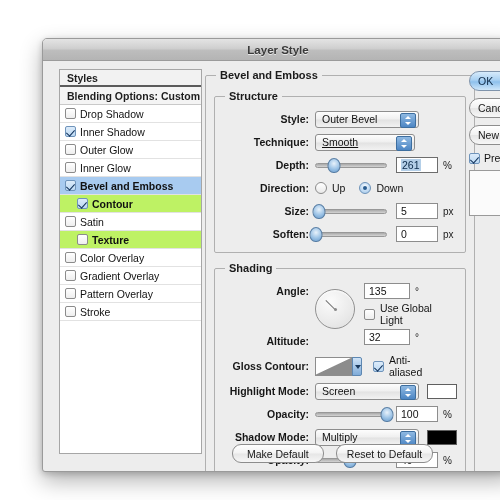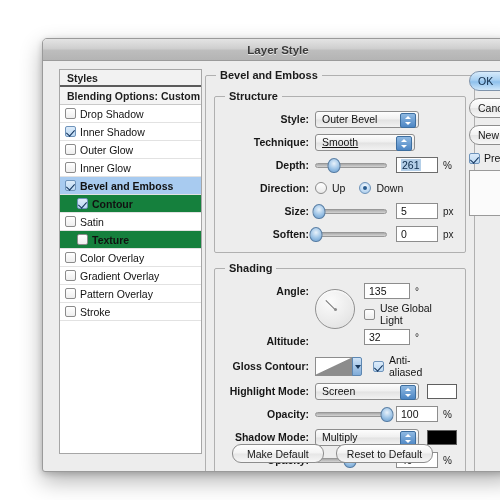--- a/index.html
+++ b/index.html
@@ -64,21 +64,21 @@
     font-size: 10.5px; font-weight: bold; color: #1d1d1d;
     box-sizing: border-box;
   }
   .eff-row {
     height: 18px; display: flex; align-items: center;
     padding-left: 5px; box-sizing: border-box;
     border-bottom: 1px solid #e2e2e2;
     font-size: 10.5px; color: #111;
   }
   .eff-row.sel { background: #a8cbf0; }
-  .eff-row.child { padding-left: 17px; background: #15803d; }
+  .eff-row.child { padding-left: 17px; background: #bef264; }
   .eff-row.sel .eff-label { font-weight: bold; }
   .eff-label { margin-left: 4px; white-space: nowrap; }
 
   
   .cb {
     width: 11px; height: 11px; flex: 0 0 11px;
     border: 1px solid #8b8b8b; border-radius: 2px;
     background: linear-gradient(to bottom,#ffffff,#eeeeee);
     position: relative; box-sizing: border-box;
   }

